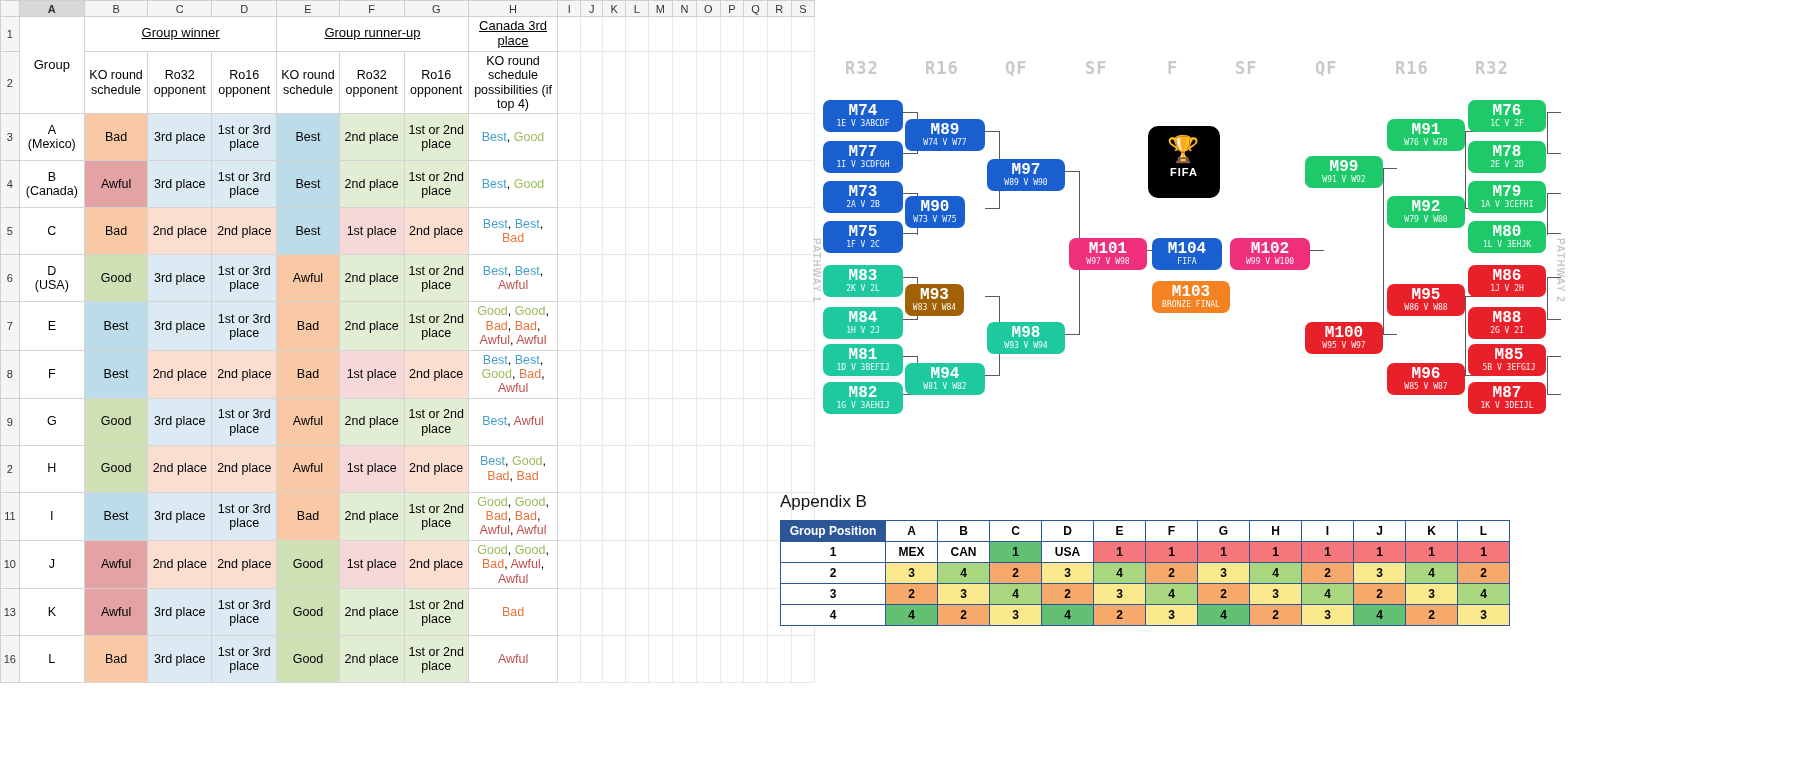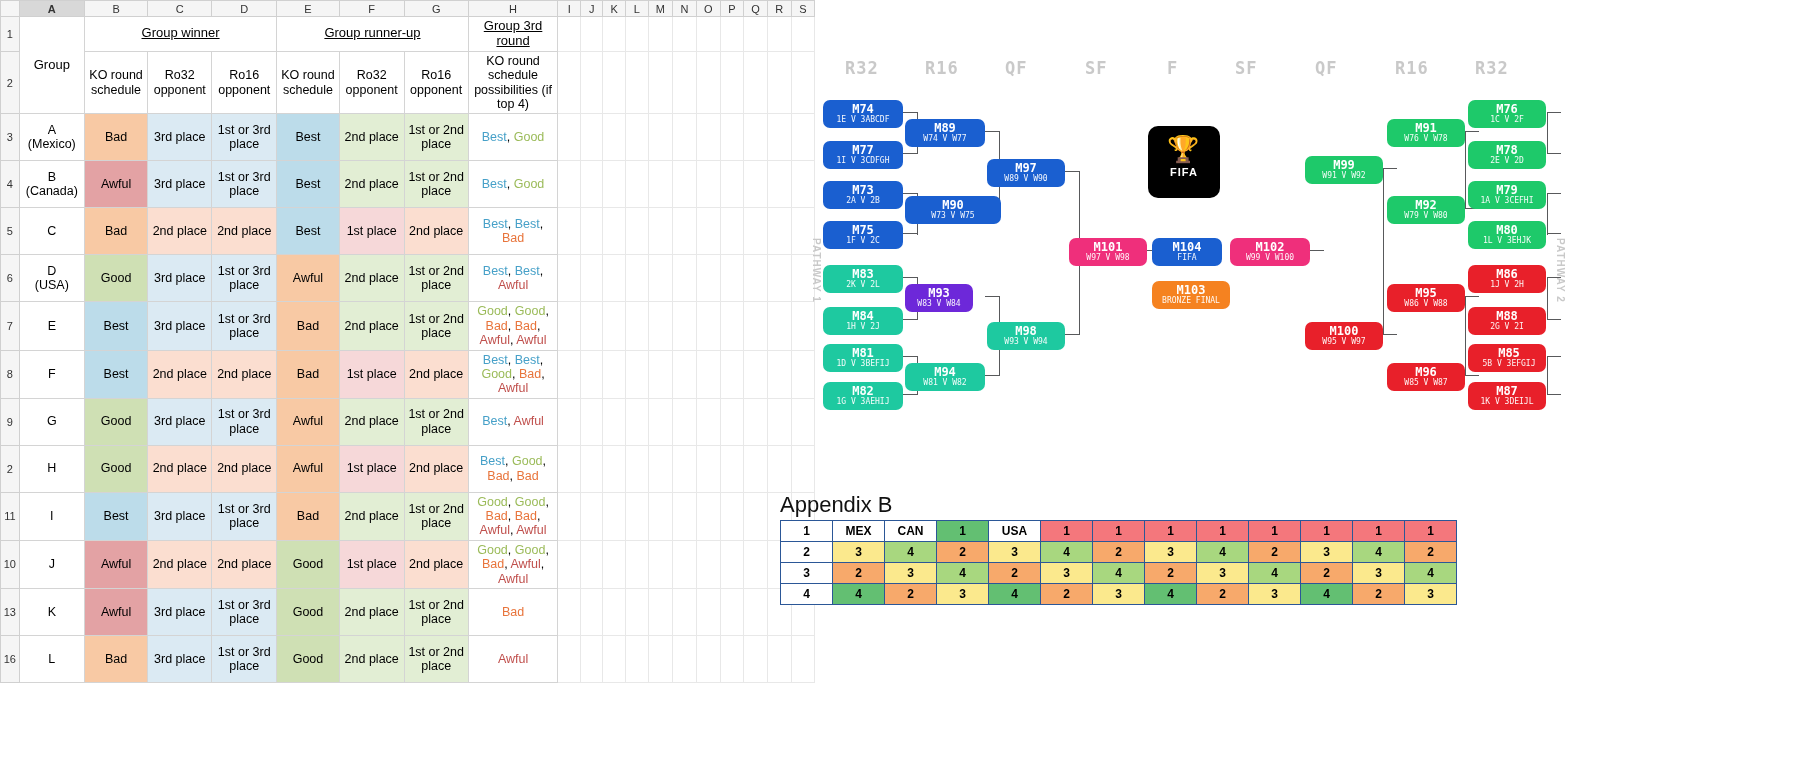--- a/index.html
+++ b/index.html
@@ -53,31 +53,31 @@
   }
   .pathway {
     position:absolute; font-size:10px; color:#c9c9c9; font-weight:bold;
     writing-mode:vertical-rl; letter-spacing:1px;
   }
   .node {
     position:absolute; border-radius:7px; color:#fff;
     font-family:"DejaVu Sans Mono", monospace;
     text-align:center; padding:3px 4px 4px; line-height:1.05;
   }
-  .node .m { font-size:12px; font-weight:bold; display:block; }
+  .node .m { font-size:16px; font-weight:bold; display:block;font-family:Liberation Mono, monospace; }
   .node .s { font-size:8px; display:block; opacity:.95; }
   .line { position:absolute; background:#58595b; }
   .trophy {
     position:absolute; width:72px; height:72px; background:#000;
     border-radius:10px; color:#fff; text-align:center;
   }
   .trophy .cup { font-size:26px; line-height:1; padding-top:10px; display:block; }
   .trophy .fifa { font-size:11px; font-weight:bold; letter-spacing:1px; display:block; padding-top:4px;}
 
-  .appendix-title { position:absolute; left:-35px; top:492px; font-size:22px; color:#111; }
+  .appendix-title { position:absolute; left:-35px; top:492px; font-size:17px; color:#111; }
   table.appx { position:absolute; left:-35px; top:520px; border-collapse:collapse; }
   table.appx td, table.appx th {
     border:1px solid #2b5797; width:52px; height:21px;
     font-size:12px; text-align:center; font-weight:bold; color:#000;
     padding:0;
   }
   table.appx th.corner { background:#2b5797; color:#fff; width:105px; }
   table.appx th.ch { background:#fff; color:#000; }
   table.appx td.rh { background:#fff; }
   .a-red    { background:#f4777c; }
@@ -113,21 +113,21 @@
           <td class="hcol" style="width:58px">P</td>
           <td class="hcol" style="width:58px">Q</td>
           <td class="hcol" style="width:58px">R</td>
           <td class="hcol" style="width:58px">S</td>
         </tr>
         <tr>
           <td class="rowhdr" style="height:22px">1</td>
           <td class="cell" rowspan="2"><span class="hdrtxt">Group</span></td>
           <td class="cell" colspan="3"><span class="hdrtxt u">Group winner</span></td>
           <td class="cell" colspan="3"><span class="hdrtxt u">Group runner-up</span></td>
-          <td class="cell"><span class="hdrtxt u">Group 3rd round</span></td>
+          <td class="cell"><span class="hdrtxt u">Canada 3rd place</span></td>
           <td class="cell" style="border:1px solid #e8e8e8"></td>
           <td class="cell" style="border:1px solid #e8e8e8"></td>
           <td class="cell" style="border:1px solid #e8e8e8"></td>
           <td class="cell" style="border:1px solid #e8e8e8"></td>
           <td class="cell" style="border:1px solid #e8e8e8"></td>
           <td class="cell" style="border:1px solid #e8e8e8"></td>
           <td class="cell" style="border:1px solid #e8e8e8"></td>
           <td class="cell" style="border:1px solid #e8e8e8"></td>
           <td class="cell" style="border:1px solid #e8e8e8"></td>
           <td class="cell" style="border:1px solid #e8e8e8"></td>
@@ -512,25 +512,25 @@
         <span class="s">1D V 3BEFIJ</span>
       </div>
       <div class="node" style="left:8px;top:382px;width:80px;background:#1ec9a0;">
         <span class="m">M82</span>
         <span class="s">1G V 3AEHIJ</span>
       </div>
       <div class="node" style="left:90px;top:119px;width:80px;background:#1a5fd0;">
         <span class="m">M89</span>
         <span class="s">W74 V W77</span>
       </div>
-      <div class="node" style="left:90px;top:196px;width:96px;background:#1a5fd0;">
+      <div class="node" style="left:90px;top:196px;width:60px;background:#1a5fd0;">
         <span class="m">M90</span>
         <span class="s">W73 V W75</span>
       </div>
-      <div class="node" style="left:90px;top:284px;width:68px;background:#6d28d9;">
+      <div class="node" style="left:90px;top:284px;width:59px;background:#a16207;">
         <span class="m">M93</span>
         <span class="s">W83 V W84</span>
       </div>
       <div class="node" style="left:90px;top:363px;width:80px;background:#1ec9a0;">
         <span class="m">M94</span>
         <span class="s">W81 V W82</span>
       </div>
       <div class="node" style="left:172px;top:159px;width:78px;background:#1a5fd0;">
         <span class="m">M97</span>
         <span class="s">W89 V W90</span>
@@ -610,20 +610,35 @@
       <div class="node" style="left:653px;top:382px;width:78px;background:#e8202a;">
         <span class="m">M87</span>
         <span class="s">1K V 3DEIJL</span>
       </div>
     </div>
 
   <div class="appendix-title">Appendix B</div>
   <table class="appx" id="appx">
       <tbody>
         <tr>
+          <th class="corner">Group Position</th>
+          <th class="ch">A</th>
+          <th class="ch">B</th>
+          <th class="ch">C</th>
+          <th class="ch">D</th>
+          <th class="ch">E</th>
+          <th class="ch">F</th>
+          <th class="ch">G</th>
+          <th class="ch">H</th>
+          <th class="ch">I</th>
+          <th class="ch">J</th>
+          <th class="ch">K</th>
+          <th class="ch">L</th>
+        </tr>
+        <tr>
           <td class="rh">1</td>
           <td class="a-white">MEX</td>
           <td class="a-white">CAN</td>
           <td class="a-green">1</td>
           <td class="a-white">USA</td>
           <td class="a-red">1</td>
           <td class="a-red">1</td>
           <td class="a-red">1</td>
           <td class="a-red">1</td>
           <td class="a-red">1</td>

